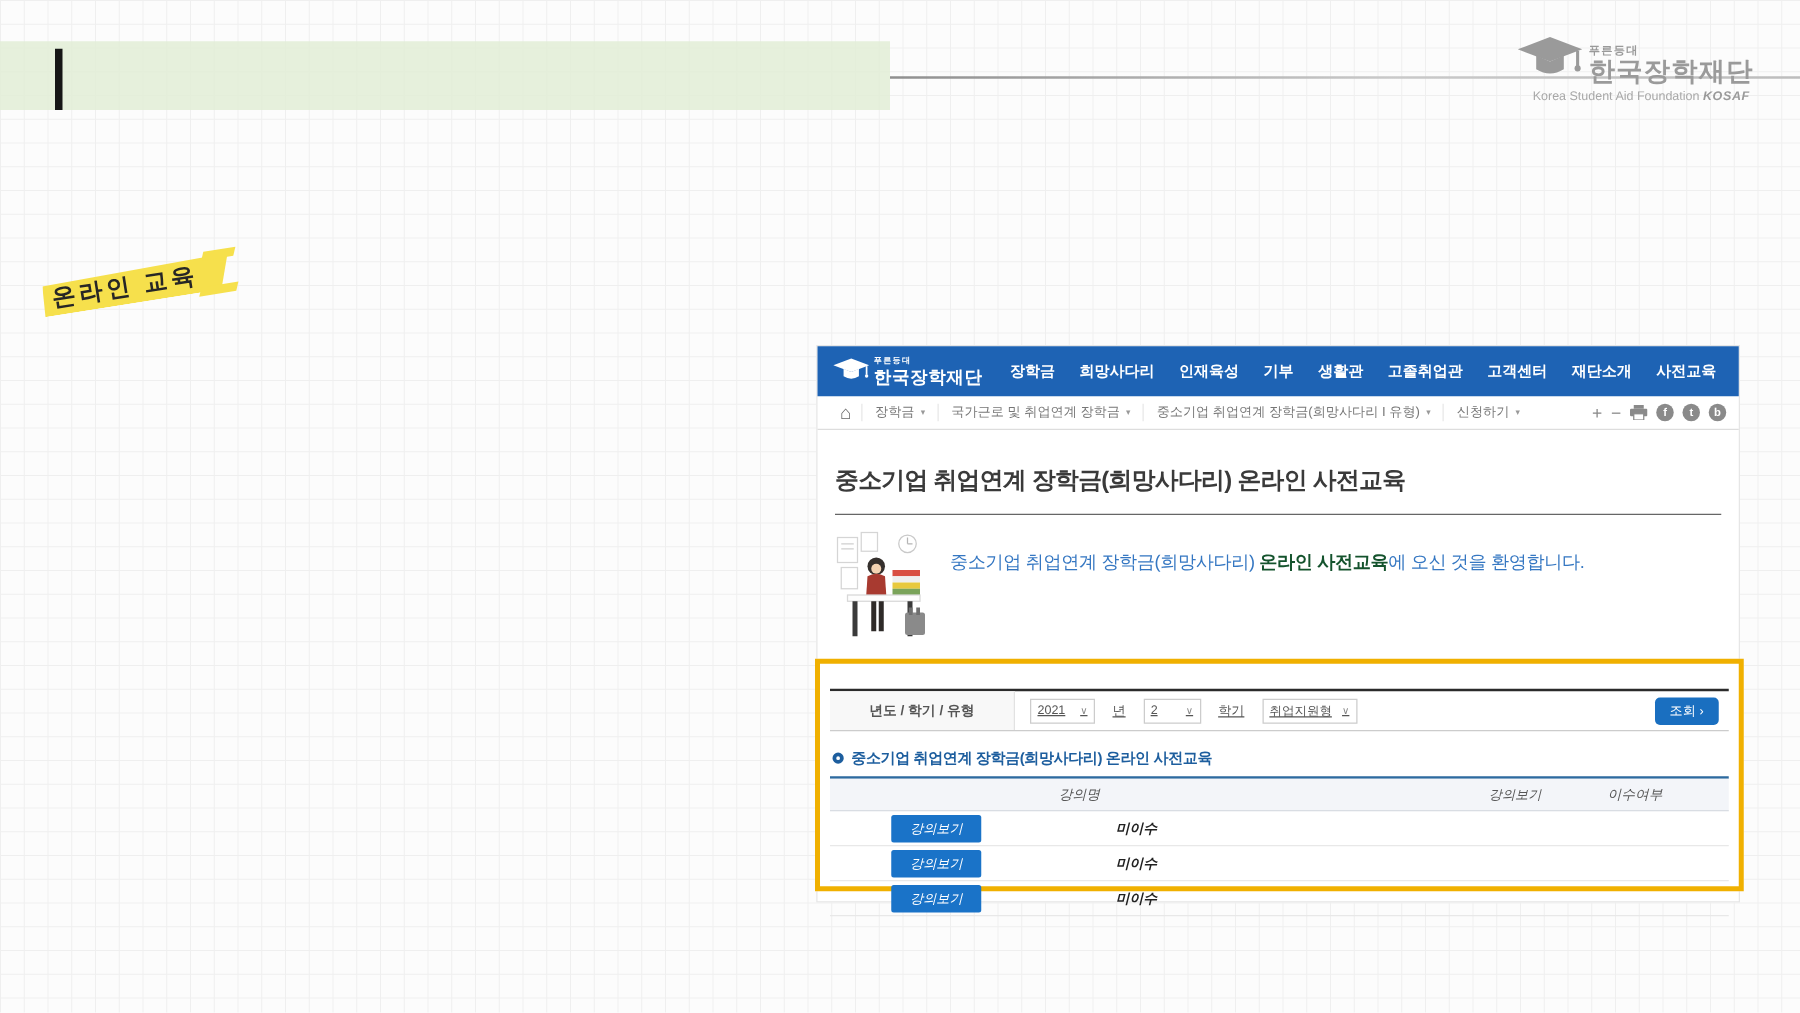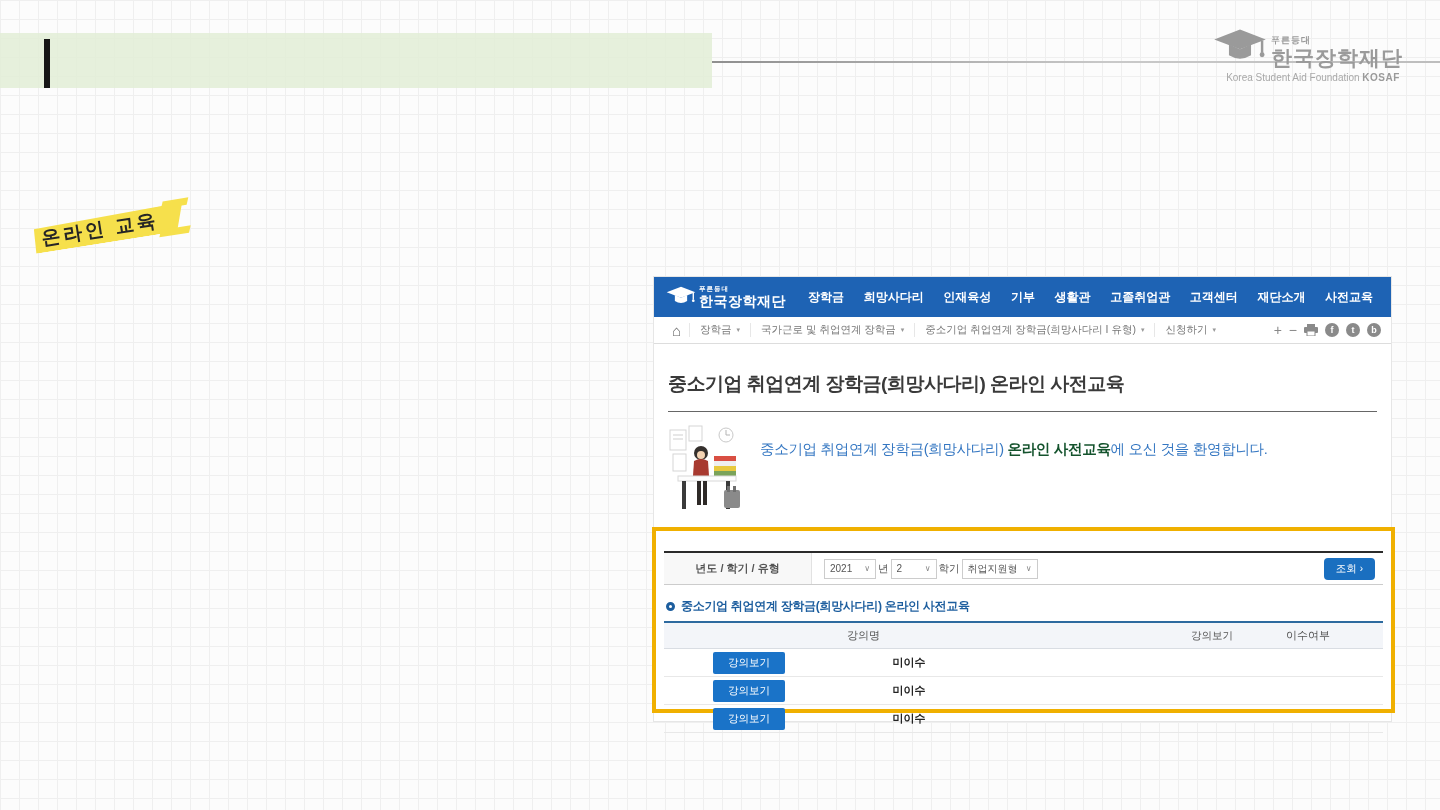--- a/index.html
+++ b/index.html
@@ -20,21 +20,21 @@
   .gray-line  { position:absolute; left:712px; top:61px; width:728px; height:2px;
                 background:linear-gradient(90deg,#8f8f8f,#c9c9c9 55%,#bdbdbd); }
 
   .kosaf-logo { position:absolute; left:1213px; top:28px; width:200px; }
   .kosaf-logo .row { display:flex; align-items:flex-end; }
   .kosaf-logo .cap { width:54px; height:40px; }
   .kosaf-logo .txtcol { margin-left:4px; line-height:1; }
   .kosaf-logo .small { font-size:9px; font-weight:bold; color:#9a9a9a; letter-spacing:1px; }
   .kosaf-logo .big   { font-size:21px; font-weight:bold; color:#9a9a9a; letter-spacing:1px; margin-top:2px; }
   .kosaf-logo .caption { font-size:10px; color:#a8a8a8; margin-top:4px; text-align:center; white-space:nowrap; }
-  .kosaf-logo .caption b { color:#9a9a9a; letter-spacing:.5px; }
+  .kosaf-logo .caption b { color:#9a9a9a; letter-spacing:.5px;font-style:italic; }
 
   
   .annotation { position:absolute; left:28px; top:196px; width:190px; height:78px; transform:rotate(-9deg); }
   .annotation .marker { position:absolute; left:6px; top:16px; width:150px; height:28px; background:#f6e04c;
        transform:skewX(-10deg); clip-path:polygon(0 12%,100% 0,97% 100%,2% 100%); }
   .annotation .stroke1 { position:absolute; left:138px; top:12px; width:26px; height:7px; background:#f6e04c; transform:skewX(-22deg); }
   .annotation .stroke2 { position:absolute; left:132px; top:40px; width:30px; height:7px; background:#f6e04c; transform:skewX(-22deg); }
   .annotation .txt { position:absolute; left:14px; top:17px; font-size:19px; font-weight:900; color:#262626; letter-spacing:3px; white-space:nowrap; }
 
   
@@ -62,33 +62,33 @@
 
   .welcome { display:flex; align-items:flex-start; margin:12px 14px 0; height:96px; }
   .welcome .illus { width:78px; height:92px; flex:none; }
   .welcome .msg { margin:16px 0 0 14px; font-size:14.5px; color:#3577c2; letter-spacing:-.3px; }
   .welcome .msg b { color:#14532d; }
 
   .highlight-box { position:absolute; left:-2px; top:250px; width:743px; height:186px; border:4px solid #f0b000; background:#fff; }
 
   .filter-table { margin:20px 8px 0; border-top:2px solid #2b2b2b; border-bottom:1px solid #ccc; height:34px; display:flex; align-items:stretch; position:relative; }
   .filter-label { width:148px; background:#f8f8f8; border-right:1px solid #e2e2e2; display:flex; align-items:center; justify-content:center; font-size:11px; font-weight:bold; color:#555; }
-  .filter-controls { display:flex; align-items:center; gap:2px; padding-left:12px; font-size:10.5px; color:#555; }
+  .filter-controls { display:flex; align-items:center; gap:14px; padding-left:12px; font-size:10.5px; color:#555;text-decoration:underline; }
   .selbox { height:20px; border:1px solid #ccc; background:#fff; display:flex; align-items:center; justify-content:space-between; padding:0 5px; font-size:10px; color:#555; cursor:pointer; }
   .selbox .caret { font-size:8px; color:#888; margin-left:6px; }
   .sel-year { width:52px; } .sel-sem { width:46px; } .sel-type { width:76px; }
   .search-btn { position:absolute; right:8px; top:5px; background:#1a6fc0; color:#fff; font-size:10.5px; padding:4px 12px; border-radius:4px; cursor:pointer; white-space:nowrap; }
   .search-btn .chev { font-size:10px; margin-left:3px; }
 
   .section-head { display:flex; align-items:center; margin:13px 10px 0; gap:6px; }
   .donut { width:9px; height:9px; border:3px solid #1d5e9e; border-radius:50%; flex:none; }
   .section-title { font-size:12px; font-weight:bold; color:#1d5e9e; letter-spacing:-.3px; }
 
   .course-table { margin:6px 8px 0; border-top:2px solid #2d6a9f; }
-  .ct-row { display:flex; align-items:center; border-bottom:1px solid #e8e8e8; height:28px; }
+  .ct-row { display:flex; align-items:center; border-bottom:1px solid #e8e8e8; height:28px;font-style:italic; }
   .ct-head { background:#f3f5f9; height:26px; border-bottom:1px solid #d9dde3; font-size:10.5px; color:#555; }
   .col-name { flex:1; padding-left:10px; font-size:11px; color:#666; text-align:left; }
   .ct-head .col-name { text-align:center; padding-left:0; color:#555; }
   .col-view { width:170px; text-align:right; display:flex; justify-content:center; }
   .ct-head .col-view { display:block; }
   .col-status { width:150px; text-align:center; font-size:11px; font-weight:bold; color:#222; }
   .ct-head .col-status { font-weight:normal; color:#555; }
   .view-btn { background:#1a73c8; color:#fff; font-size:10.5px; padding:4px 15px; border-radius:2px; cursor:pointer; }
 </style>
 </head>

